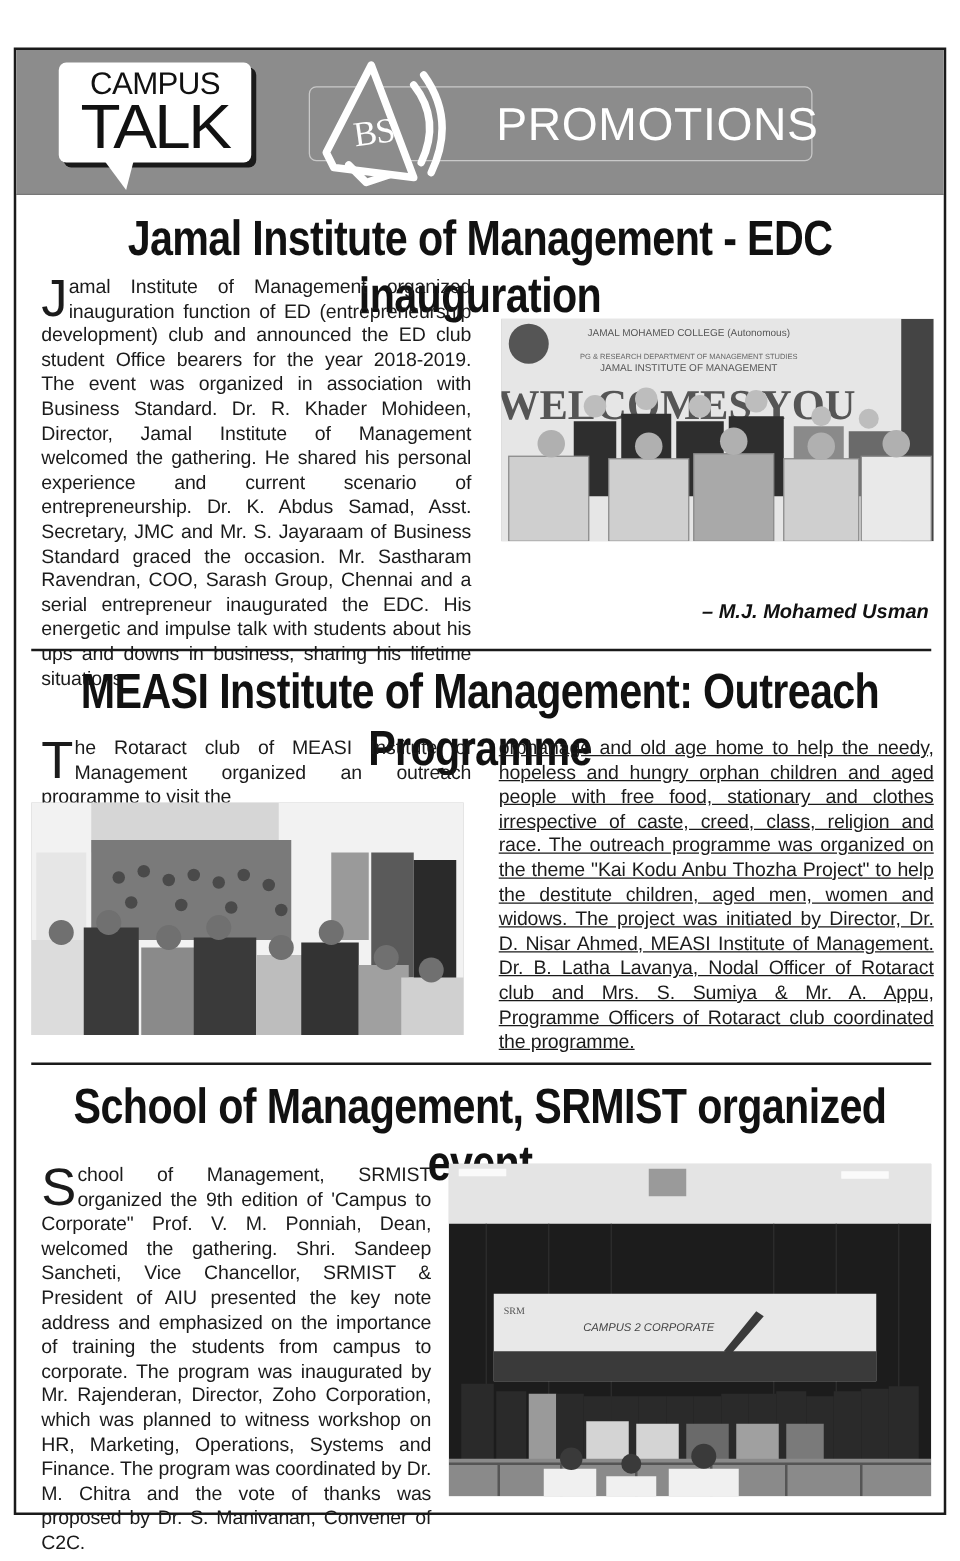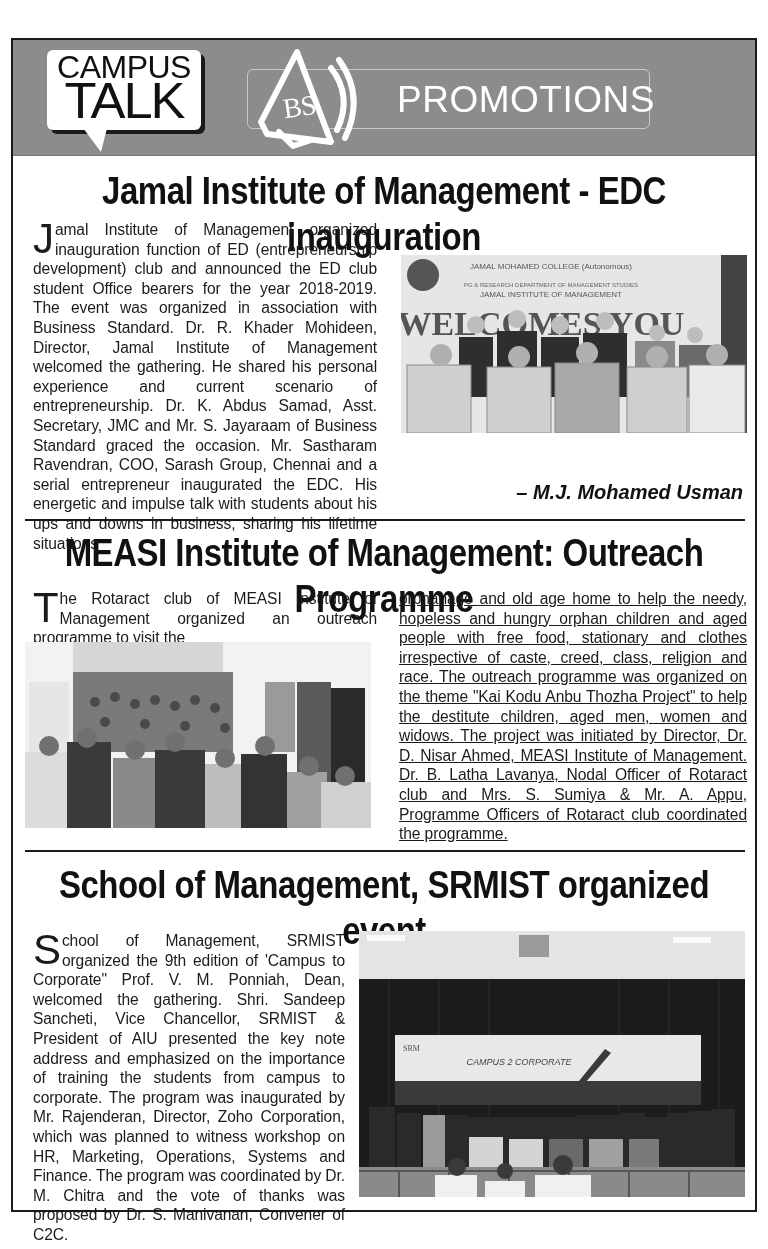--- a/index.html
+++ b/index.html
@@ -19,21 +19,21 @@
       position: absolute; left: 34px; top: 10px; width: 154px; height: 80px;
       background: #fff; border-radius: 6px; box-shadow: 4px 4px 0 #1a1a1a;
     }
     .ct-logo .tail {
       position: absolute; left: 40px; top: 78px; width: 0; height: 0;
       border-left: 10px solid transparent; border-right: 14px solid transparent;
       border-top: 24px solid #fff; transform: skewX(18deg);
     }
     .ct-campus {
       position: absolute; left: 6px; top: 4px; width: 142px; text-align: center;
-      font-family: "Liberation Sans", sans-serif; font-size: 32px; letter-spacing: -0.5px;
+      font-family: "Liberation Sans", sans-serif; font-size: 25px; letter-spacing: -0.5px;
       color: #111; line-height: 26px;
     }
     .ct-talk {
       position: absolute; left: 6px; top: 26px; width: 142px; text-align: center;
       font-family: "Liberation Sans", sans-serif; font-size: 50px; line-height: 50px;
       letter-spacing: -2px; color: #111; transform: scaleX(1.05);
     }
     
     .bs-box {
       position: absolute; left: 234px; top: 29px; width: 403px; height: 60px;
@@ -60,21 +60,21 @@
     .body-text {
       position: absolute; font-family: "Liberation Sans Narrow", "Liberation Sans", sans-serif;
       font-size: 15.6px; line-height: 19.6px; text-align: justify; color: #1b1b1b;
       letter-spacing: -0.1px;
     }
     .dropcap {
       float: left; font-size: 42px; line-height: 34px; margin-right: 1px; margin-top: 2px;
       font-family: "Liberation Sans Narrow", "Liberation Sans", sans-serif;
     }
     .byline {
-      position: absolute; font-style: italic; font-weight: bold; font-size: 20px;
+      position: absolute; font-style: italic; font-weight: bold; font-size: 16px;
       font-family: "Liberation Sans", sans-serif; color: #111;
     }
     .rule {
       position: absolute; left: 12px; width: 720px; height: 2px; background: #1a1a1a;
     }
     .photo {
       position: absolute; overflow: hidden; background: #cfcfcf;
     }
     .photo svg { display: block; }
   </style>

